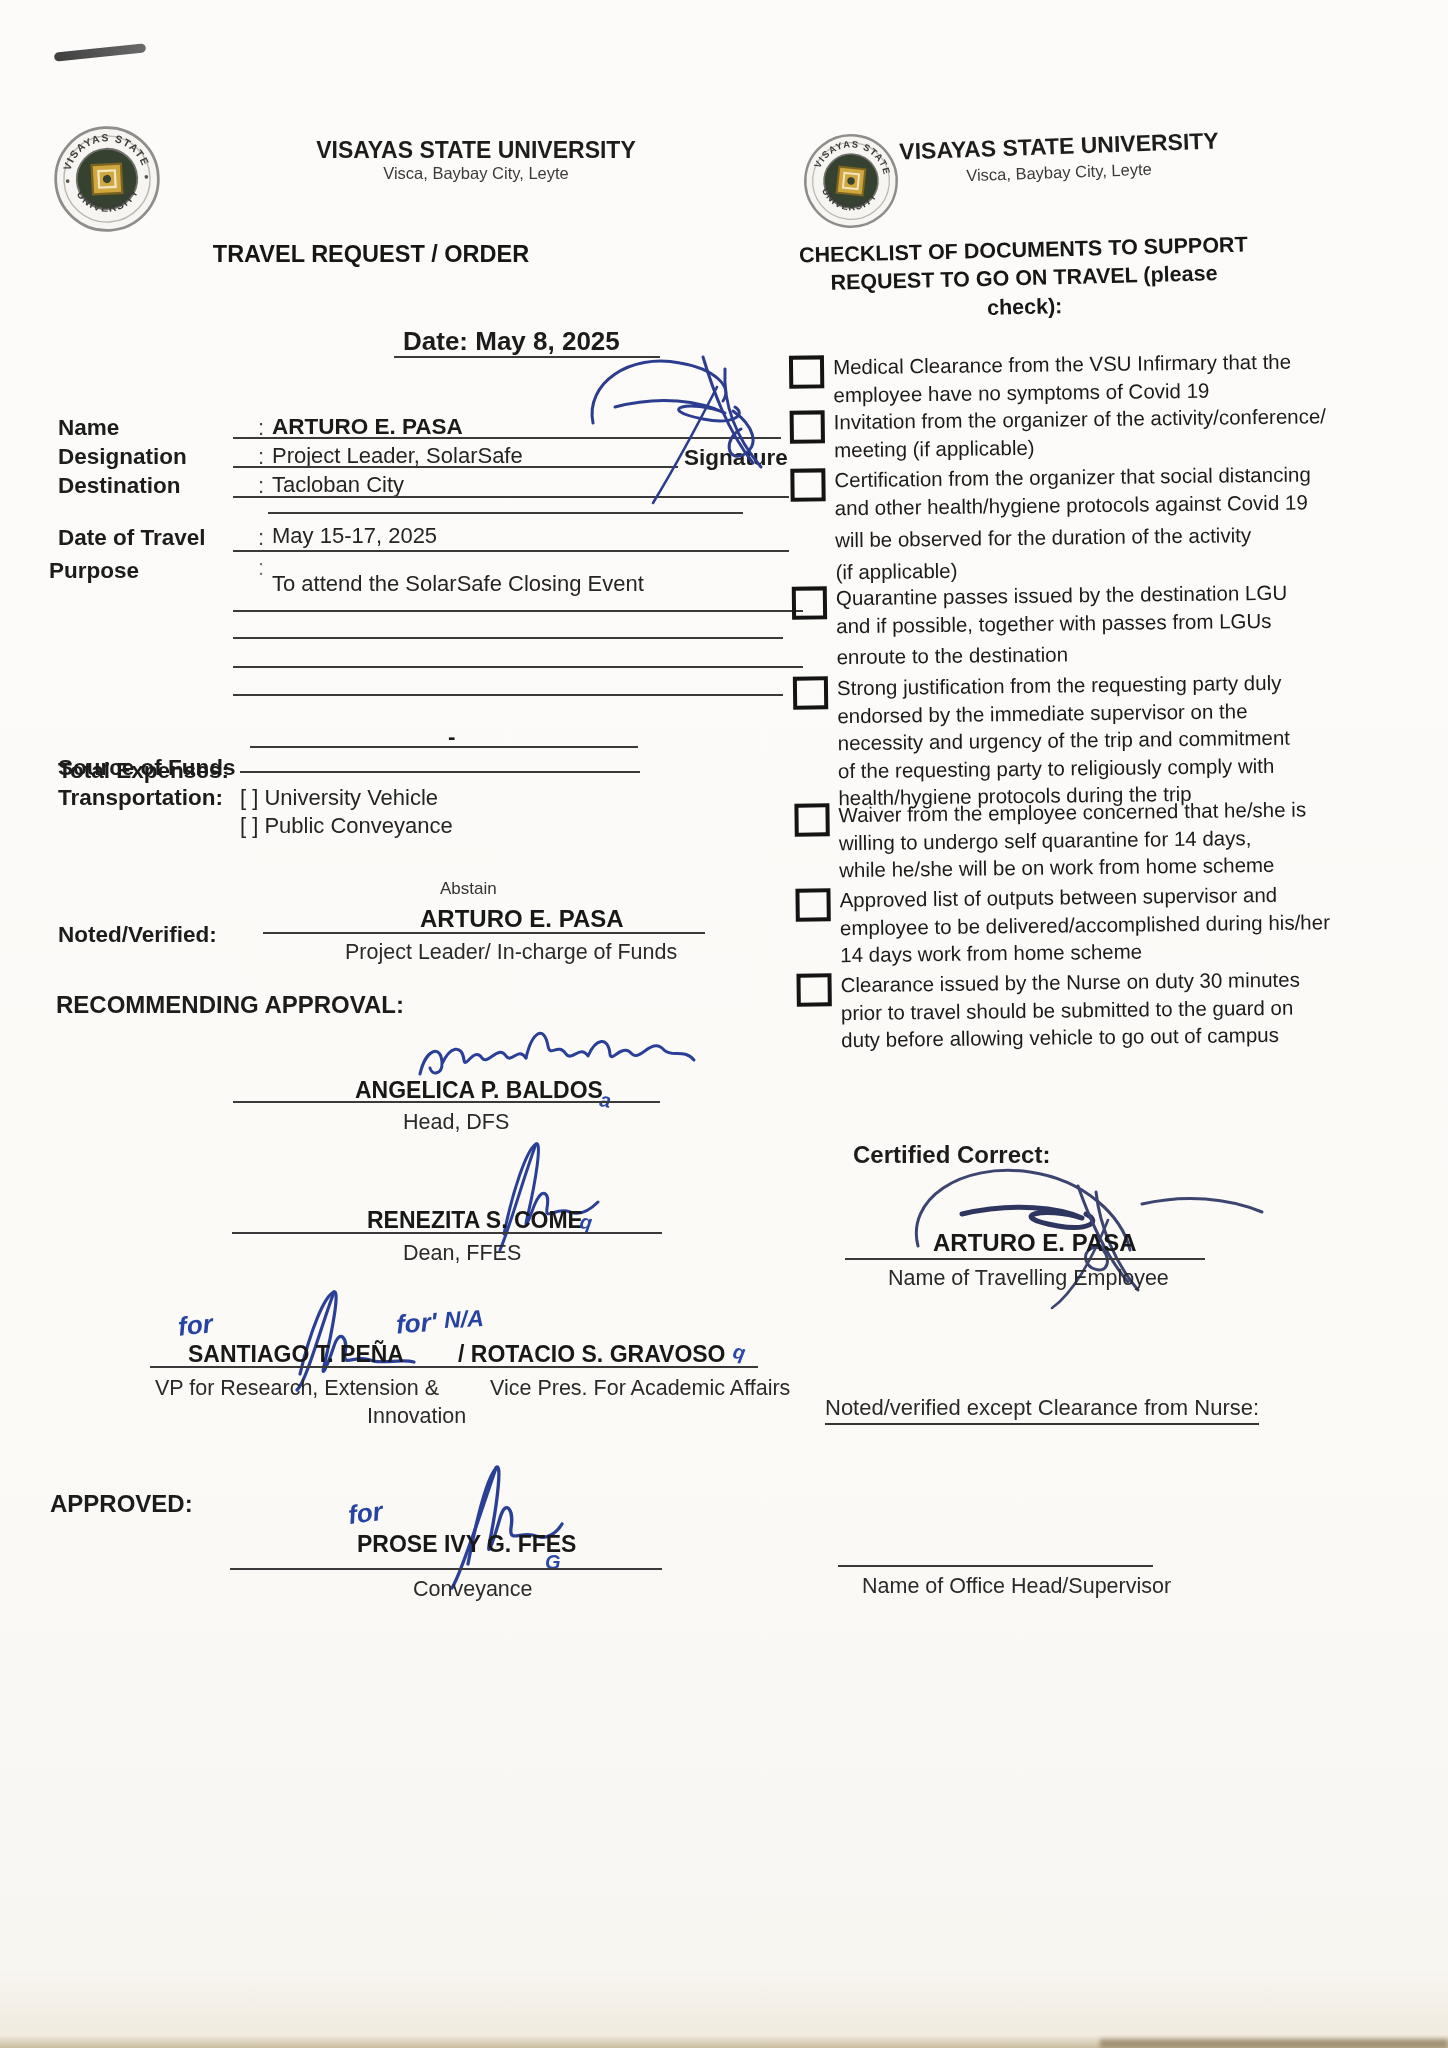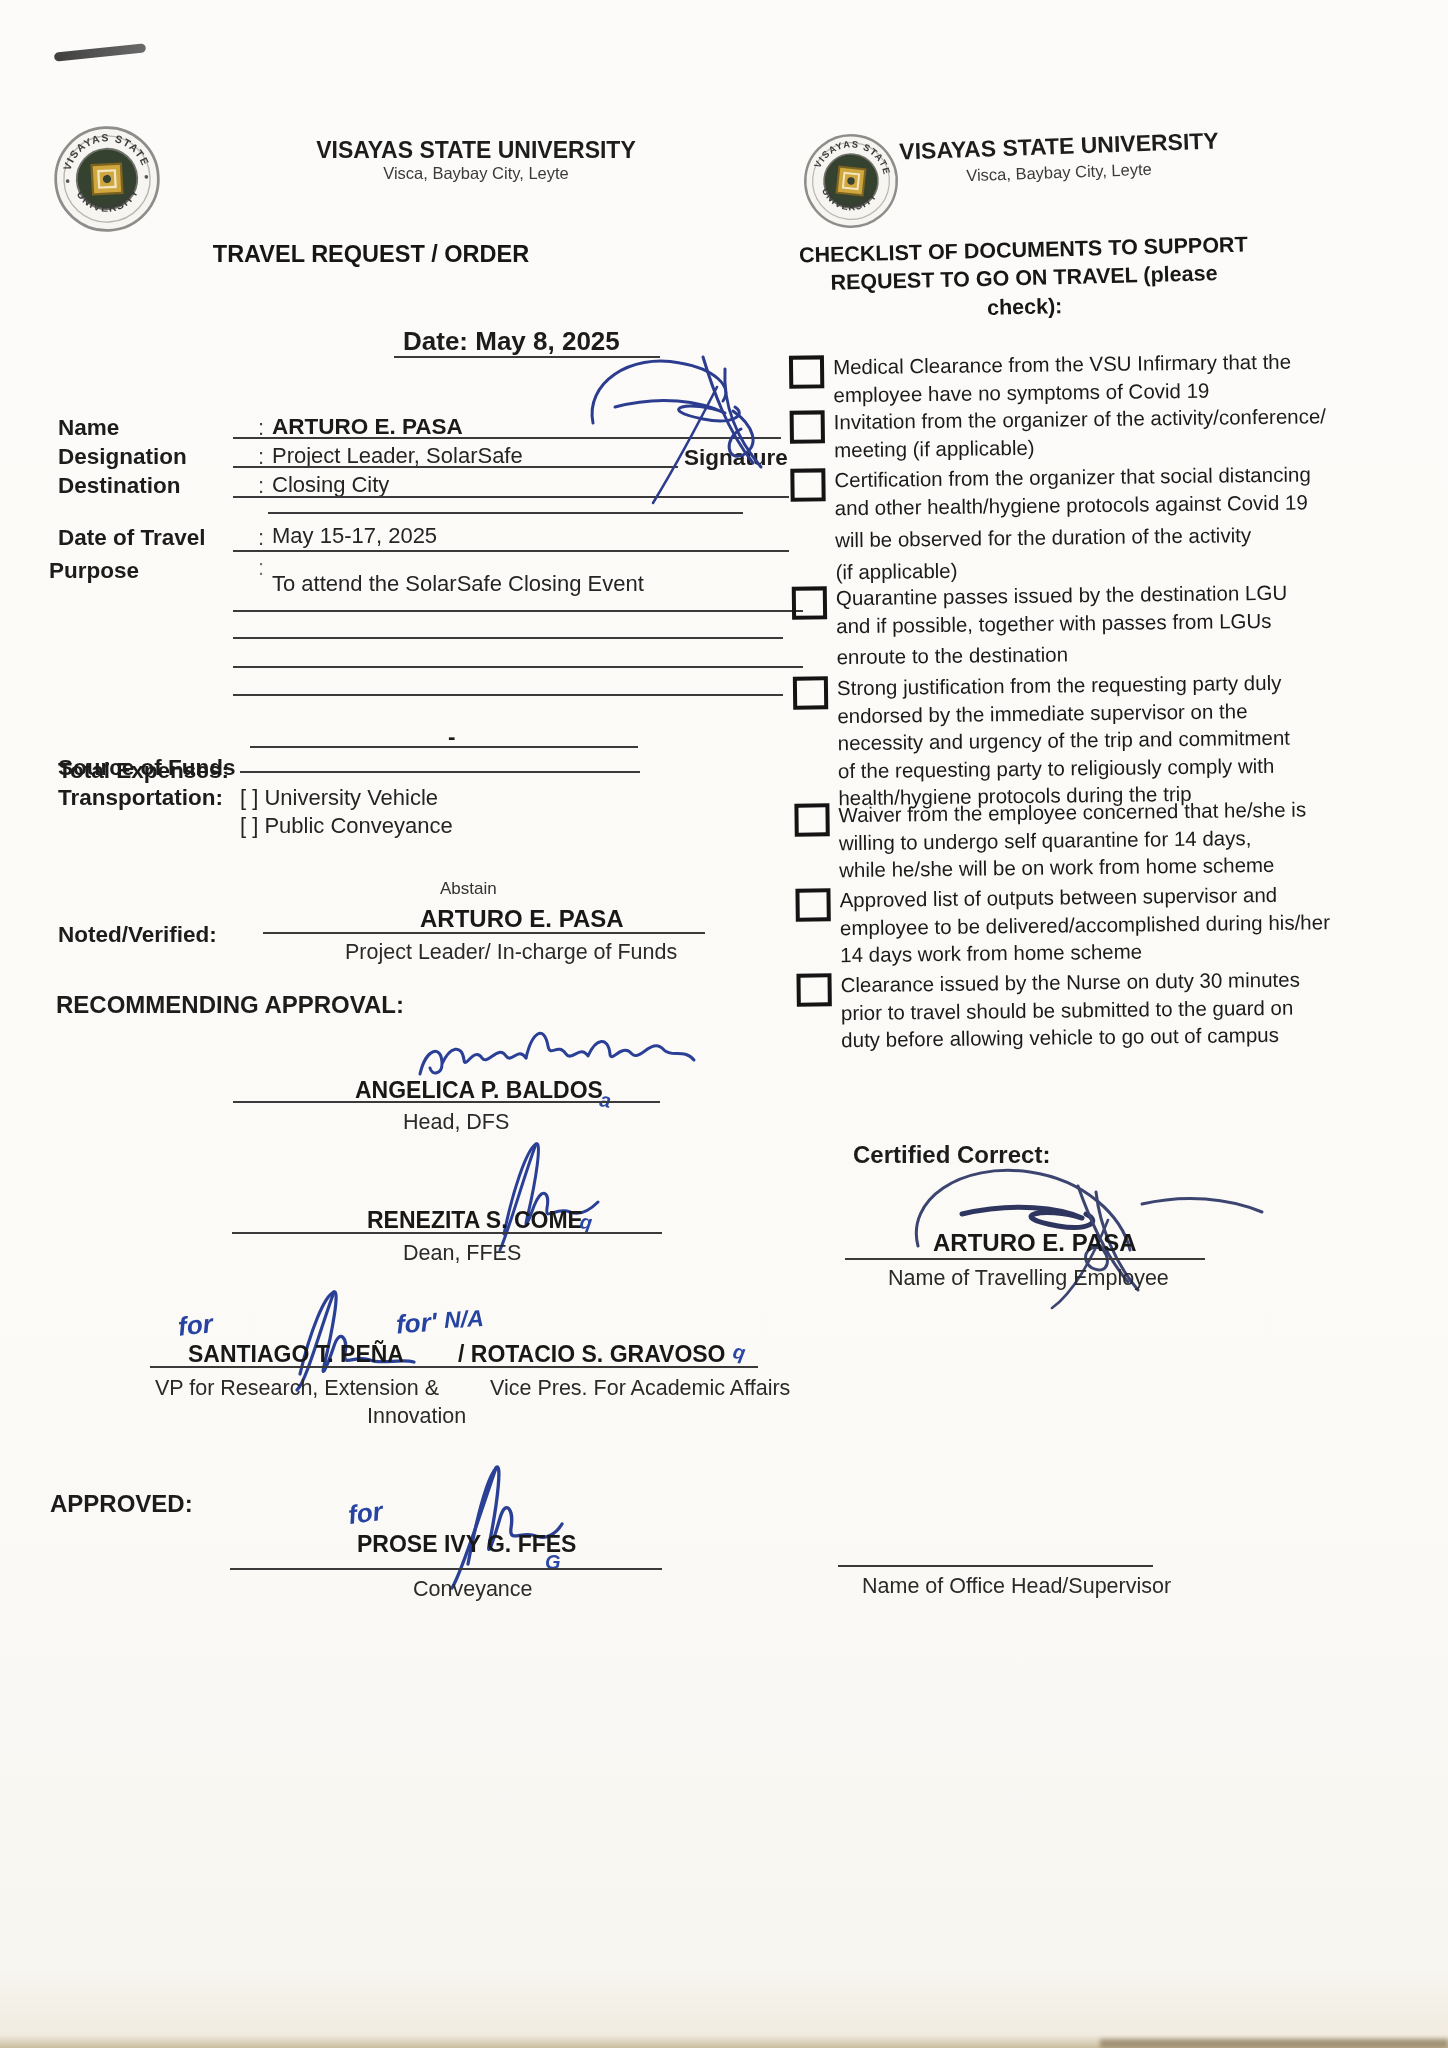--- a/index.html
+++ b/index.html
@@ -90,21 +90,21 @@
   <div class="abs rule" style="left:233px;top:437px;width:548px;"></div>
 
   <div class="abs lbl" style="left:58px;top:445px;">Designation</div>
   <div class="abs colon" style="left:258px;top:445px;">:</div>
   <div class="abs val" style="left:272px;top:444px;">Project Leader, SolarSafe</div>
   <div class="abs rule" style="left:233px;top:466px;width:445px;"></div>
   <div class="abs lbl" style="left:684px;top:446px;">Signature</div>
 
   <div class="abs lbl" style="left:58px;top:474px;">Destination</div>
   <div class="abs colon" style="left:258px;top:474px;">:</div>
-  <div class="abs val" style="left:272px;top:473px;">Closing City</div>
+  <div class="abs val" style="left:272px;top:473px;">Tacloban City</div>
   <div class="abs rule" style="left:233px;top:496px;width:556px;"></div>
 
   <div class="abs rule" style="left:268px;top:512px;width:475px;"></div>
 
   <div class="abs lbl" style="left:58px;top:526px;">Date of Travel</div>
   <div class="abs colon" style="left:258px;top:526px;">:</div>
   <div class="abs val" style="left:272px;top:524px;">May 15-17, 2025</div>
   <div class="abs rule" style="left:233px;top:550px;width:556px;"></div>
 
   <div class="abs lbl" style="left:49px;top:559px;">Purpose</div>
@@ -262,18 +262,19 @@
     <path stroke="#3c4470" stroke-width="3" d="M 188 38 C 200 72, 216 108, 238 134"></path>
     <path stroke="#3c4470" stroke-width="3" d="M 206 44 C 210 80, 226 116, 248 142"></path>
     <path stroke="#3c4470" stroke-width="3" d="M 252 56 C 295 46, 338 50, 372 64"></path>
     <path stroke="#3c4470" stroke-width="2.6" d="M 218 72 C 202 112, 182 146, 162 160"></path>
     <path stroke="#3c4470" stroke-width="3" d="M 208 96 C 224 110, 218 128, 202 120 C 190 112, 196 96, 210 100"></path>
   </svg>
   <div class="abs nameb" style="left:933px;top:1230px;font-size:24px;">ARTURO E. PASA</div>
   <div class="abs rule" style="left:845px;top:1258px;width:360px;"></div>
   <div class="abs sub" style="left:888px;top:1266px;">Name of Travelling Employee</div>
 
+  <div class="abs sub" style="left:825px;top:1395px;border-bottom:2.5px solid #333;padding-bottom:3px;font-size:22px;">Noted/verified except Clearance from Nurse:</div>
   <div class="abs rule" style="left:838px;top:1565px;width:315px;"></div>
   <div class="abs sub" style="left:862px;top:1574px;">Name of Office Head/Supervisor</div>
 
   <div class="abs" style="left:0;bottom:0;width:1448px;height:13px;background:linear-gradient(to bottom,rgba(185,165,120,0),rgba(165,145,100,0.5));"></div>
   <div class="abs" style="left:1100px;bottom:0;width:348px;height:9px;background:rgba(110,90,55,0.5);filter:blur(2px);"></div>
 </div>
 
 </body></html>

